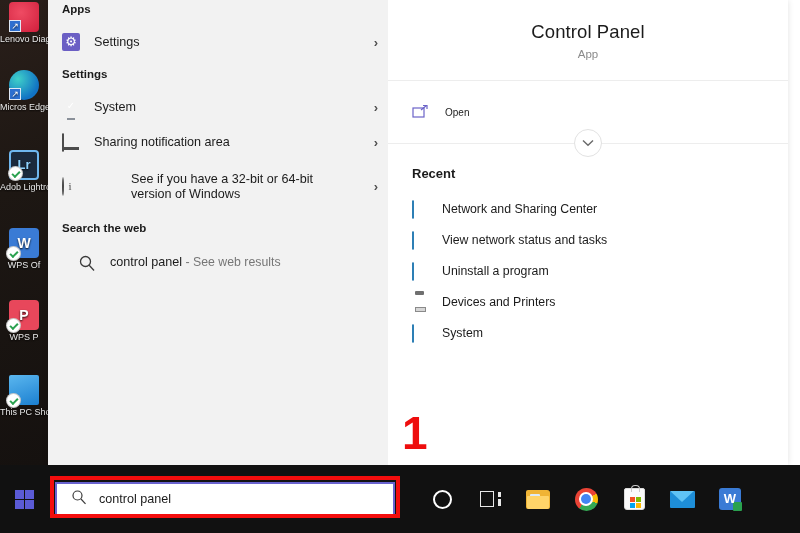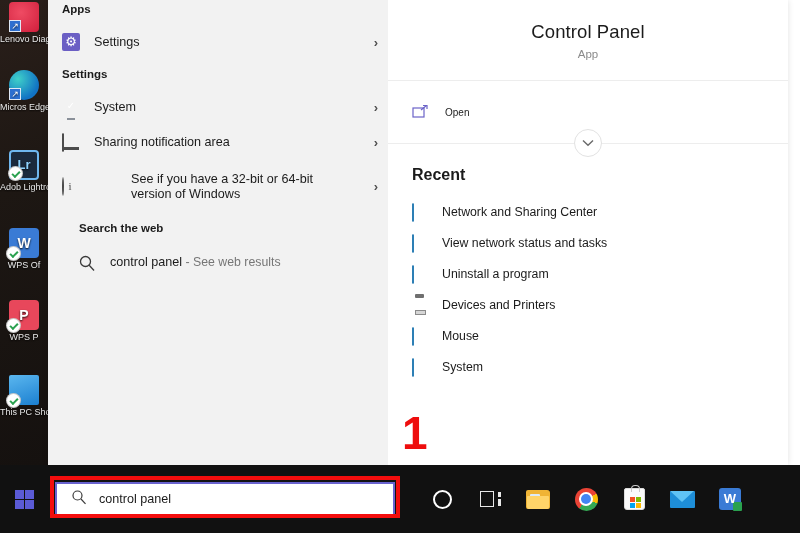--- a/index.html
+++ b/index.html
@@ -138,21 +138,21 @@
 
   #expander {
     position:absolute; left:50%; top:143px; transform:translate(-50%,-50%);
     width:28px; height:28px; border-radius:50%;
     border:1px solid #e2e2e2; background:#fff;
     display:flex; align-items:center; justify-content:center;
     z-index:3;
   }
 
   #recent-title {
-    font-size:16px; font-weight:bold; color:#1b1b1b;
+    font-size:13px; font-weight:bold; color:#1b1b1b;
     padding:22px 0 0 24px;
   }
   .recent-row {
     display:flex; align-items:center; height:31px; padding-left:24px;
   }
   .recent-ico { width:16px; height:16px; margin-right:14px; position:relative; }
   .cp-ico {
     width:16px; height:13px; margin-top:2px;
     background:linear-gradient(#7ec8ee,#3f9cd8);
     border:1px solid #2d7fb5; border-radius:1px;
@@ -336,21 +336,21 @@
     </div>
 
     <div style="position:absolute;top:164px;left:0;width:340px;height:45px;">
       <div class="res-row" style="height:45px;gap:37px;">
         <span class="res-icon"><span class="ic-info"></span></span>
         <span class="res-label" style="padding-right:6px;">See if you have a 32-bit or 64-bit version of Windows</span>
         <span class="res-chev">›</span>
       </div>
     </div>
 
-    <div class="group-header" style="position:absolute;top:222px;left:0;margin-left:17px;">Search the web</div>
+    <div class="group-header" style="position:absolute;top:222px;left:0;">Search the web</div>
 
     <div style="position:absolute;top:248px;left:16px;width:340px;height:29px;">
       <div class="res-row">
         <span class="res-icon ic-search-res">
           <svg width="18" height="18" viewBox="0 0 18 18">
             <circle cx="7.5" cy="7.5" r="5" fill="none" stroke="#3a3a3a" stroke-width="1.3"></circle>
             <line x1="11.2" y1="11.2" x2="16" y2="16.5" stroke="#3a3a3a" stroke-width="1.3"></line>
           </svg>
         </span>
         <span class="res-label">
@@ -409,24 +409,20 @@
       <div class="recent-row">
         <span class="recent-ico"><span class="cp-ico"></span></span>
         <span class="recent-label">Uninstall a program</span>
       </div>
 
       <div class="recent-row">
         <span class="recent-ico"><span class="printer-ico"></span></span>
         <span class="recent-label">Devices and Printers</span>
       </div>
 
-      <div class="recent-row">
-        <span class="recent-ico"><span class="cp-ico"></span></span>
-        <span class="recent-label">Mouse</span>
-      </div>
 
       <div class="recent-row">
         <span class="recent-ico"><span class="cp-ico"></span></span>
         <span class="recent-label">System</span>
       </div>
 
     </div>
 
   </div>
 </div>

